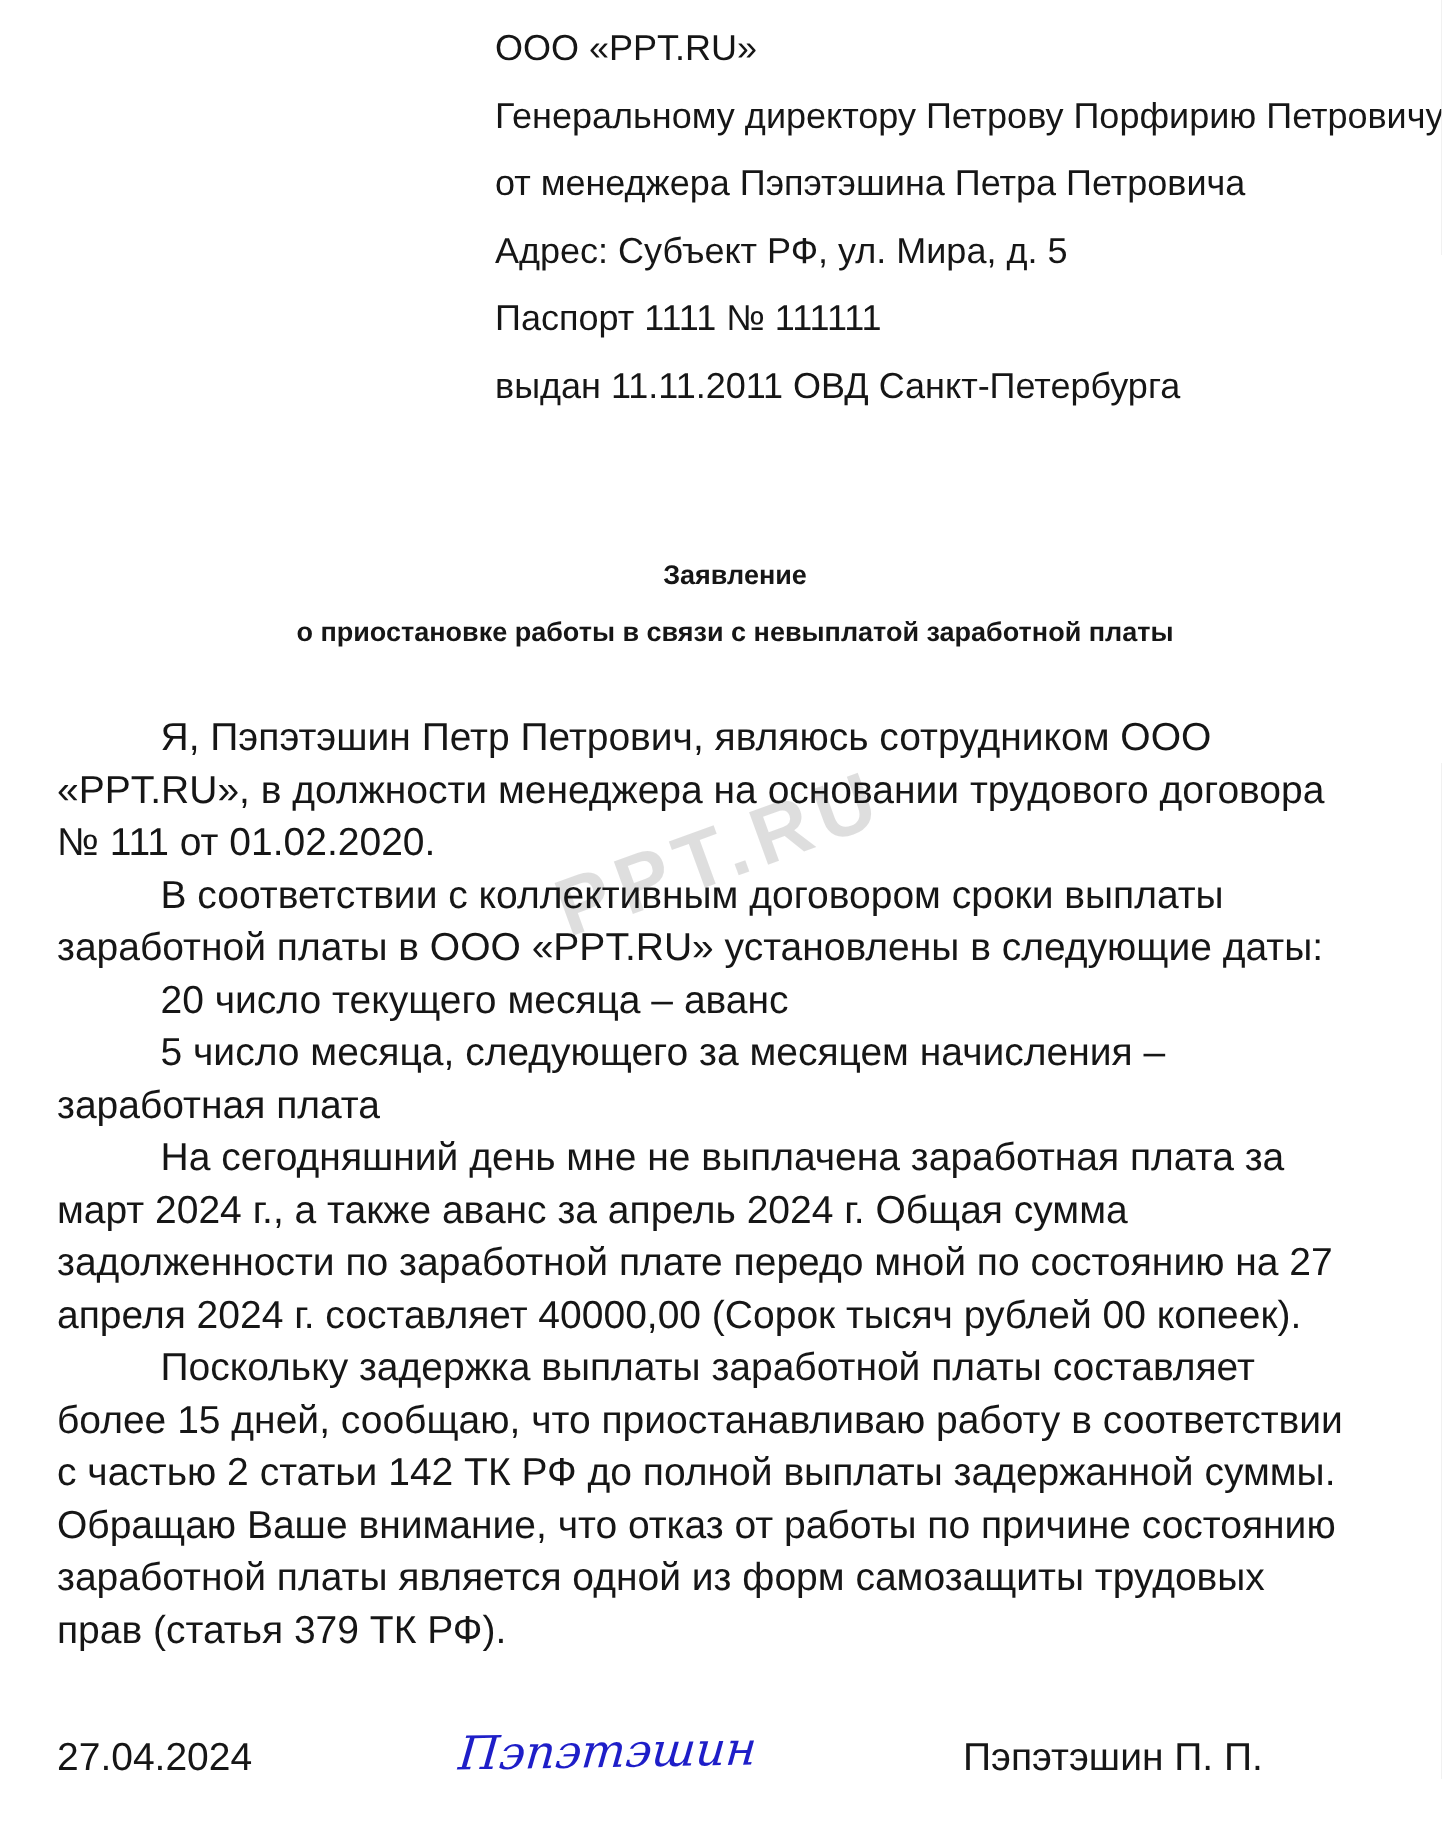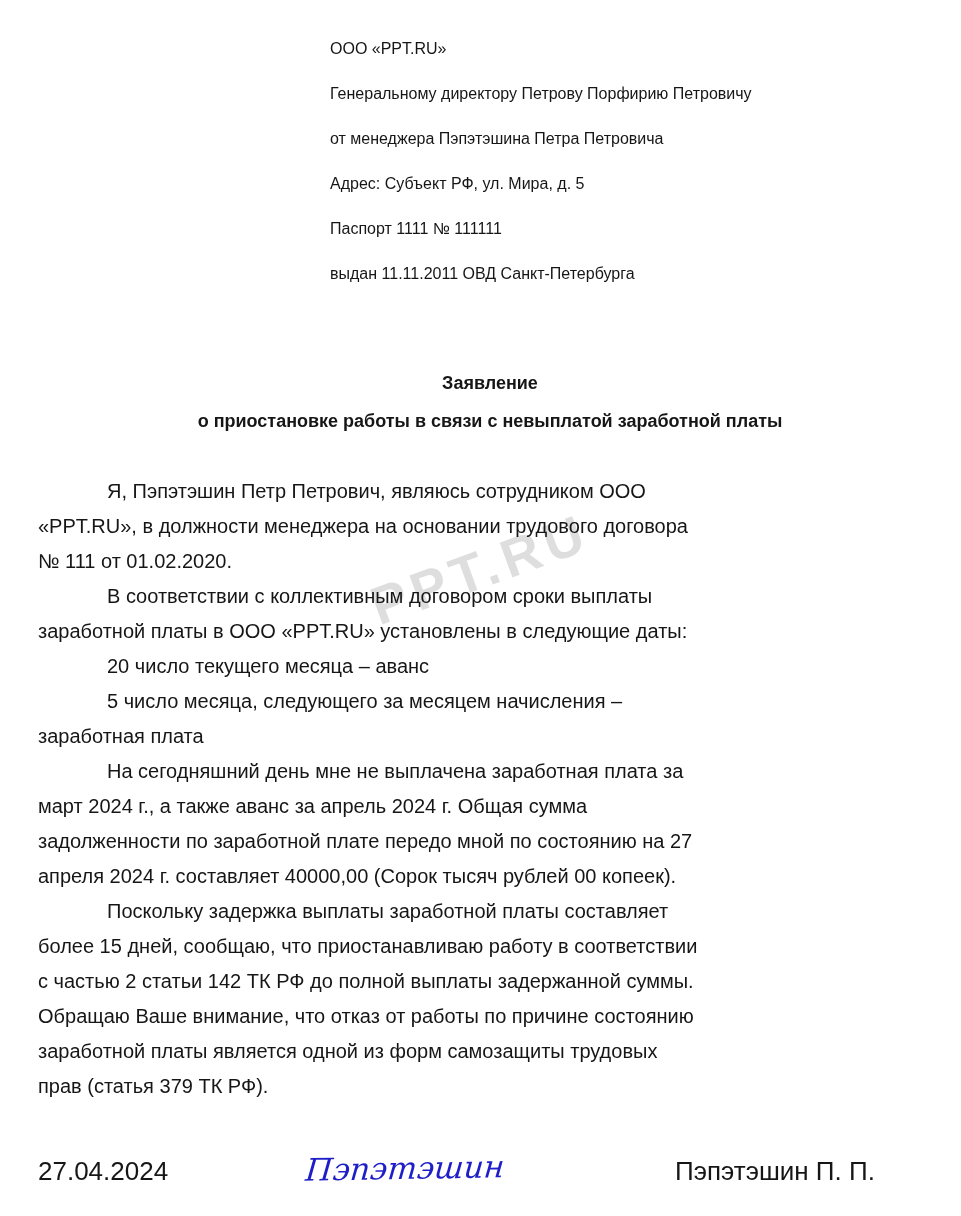--- a/index.html
+++ b/index.html
@@ -14,22 +14,22 @@
     margin: 0 auto;
     background: #ffffff;
     color: #161616;
     font-family: "Liberation Sans", sans-serif;
     overflow: hidden;
   }
   
   .recipient {
     position: absolute;
     left: 330px;
-    top: 26px;
-    font-size: 16px;
+    top: 10px;
+    font-size: 24px;
   }
   .recipient .rline {
     height: 45px;
     line-height: 45px;
     white-space: nowrap;
   }
   
   .title {
     position: absolute;
     left: 30px;
@@ -53,21 +53,21 @@
     transform: rotate(-20deg);
     z-index: 0;
     user-select: none;
   }
   
   .bodytext {
     position: absolute;
     left: 38px;
     top: 474px;
     width: 912px;
-    font-size: 20px;
+    font-size: 26px;
     line-height: 35px;
     z-index: 1;
   }
   .bodytext .bline {
     white-space: nowrap;
   }
   .bodytext .ind {
     padding-left: 69px;
   }
   
@@ -90,21 +90,21 @@
     position: absolute;
     left: 306px;
     top: 6px;
     font-family: "DejaVu Serif", serif;
     font-style: italic;
     font-size: 31px;
     transform: skewX(-6deg) rotate(-1deg);
   }
   .footer .name {
     position: absolute;
-    left: 675px;
+    left: 642px;
     top: 12px;
   }
 </style>
 </head>
 <body>
 
 <div class="page" style="background: rgb(255, 255, 255); color: rgb(22, 22, 22);">
 
   <div class="watermark" style="color: rgba(0, 0, 0, 0.13);">PPT.RU</div>
 

